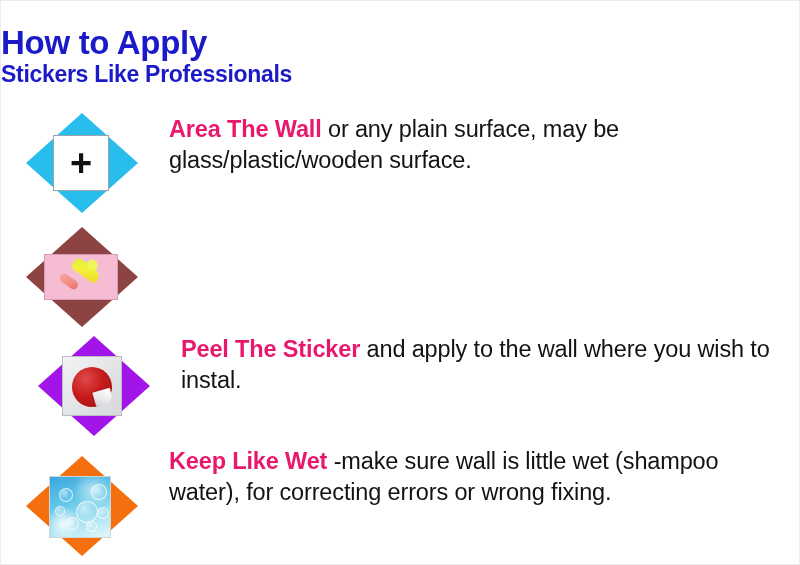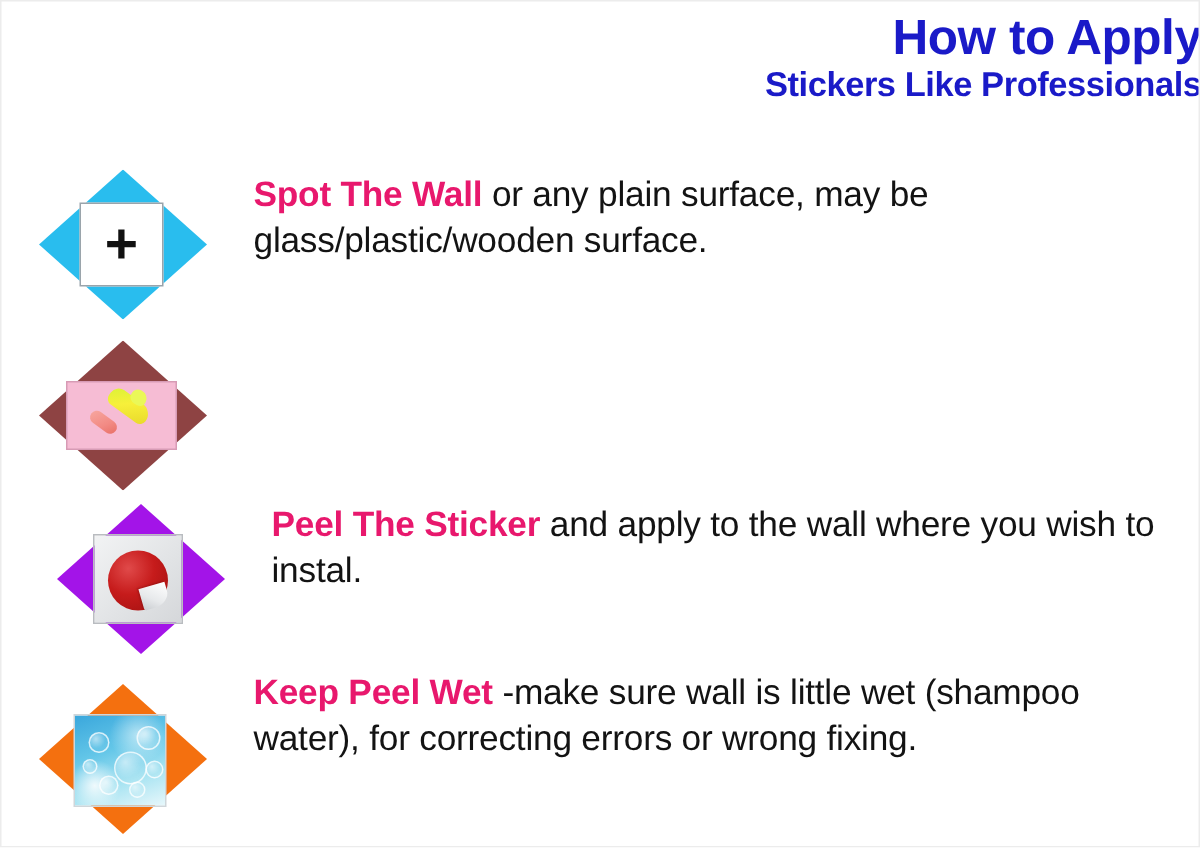--- a/index.html
+++ b/index.html
@@ -21,23 +21,23 @@
     box-sizing: border-box;
     background: #ffffff;
     border: 1px solid #ececec;
     overflow: hidden;
   }
 
   
   #title-block {
     position: absolute;
     left: 0;
-    top: 6px;
-    width: 800px;
-    text-align: right;
+    top: 24px;
+    width: 800px;
+    text-align: left;
   }
   .title-line {
     display: block;
     color: #1a1ac8;
     font-weight: bold;
     font-family: "Liberation Sans", sans-serif;
     letter-spacing: -0.3px;
     line-height: 1.12;
   }
   .title-line-1 { font-size: 33px; }
@@ -224,21 +224,21 @@
     <div class="step-row r0">
       <div class="icon-cell">
         <div class="diamond-wrap">
           <div class="diamond cyan"></div>
           <div class="inner-pic pic-plus">
             <span class="plus-glyph">+</span>
           </div>
         </div>
       </div>
       <div class="text-cell">
-        <p class="step-text"><span class="step-lead">Spot The Wall</span><span> or any plain surface, may be glass/plastic/wooden surface.</span></p>
+        <p class="step-text"><span class="step-lead">Area The Wall</span><span> or any plain surface, may be glass/plastic/wooden surface.</span></p>
       </div>
     </div>
 
     <div class="step-row r1">
       <div class="icon-cell">
         <div class="diamond-wrap">
           <div class="diamond maroon"></div>
           <div class="inner-pic pic-sponge">
             <div class="sponge-hand"></div>
             <div class="sponge-body"></div>
@@ -272,18 +272,18 @@
             <div class="bub b2"></div>
             <div class="bub b3"></div>
             <div class="bub b4"></div>
             <div class="bub b5"></div>
             <div class="bub b6"></div>
             <div class="bub b7"></div>
           </div>
         </div>
       </div>
       <div class="text-cell">
-        <p class="step-text"><span class="step-lead">Keep Peel Wet</span><span> -make sure wall is little wet (shampoo water), for correcting errors or wrong fixing.</span></p>
+        <p class="step-text"><span class="step-lead">Keep Like Wet</span><span> -make sure wall is little wet (shampoo water), for correcting errors or wrong fixing.</span></p>
       </div>
     </div>
 
   </div>
 </div>
 
 </body></html>

